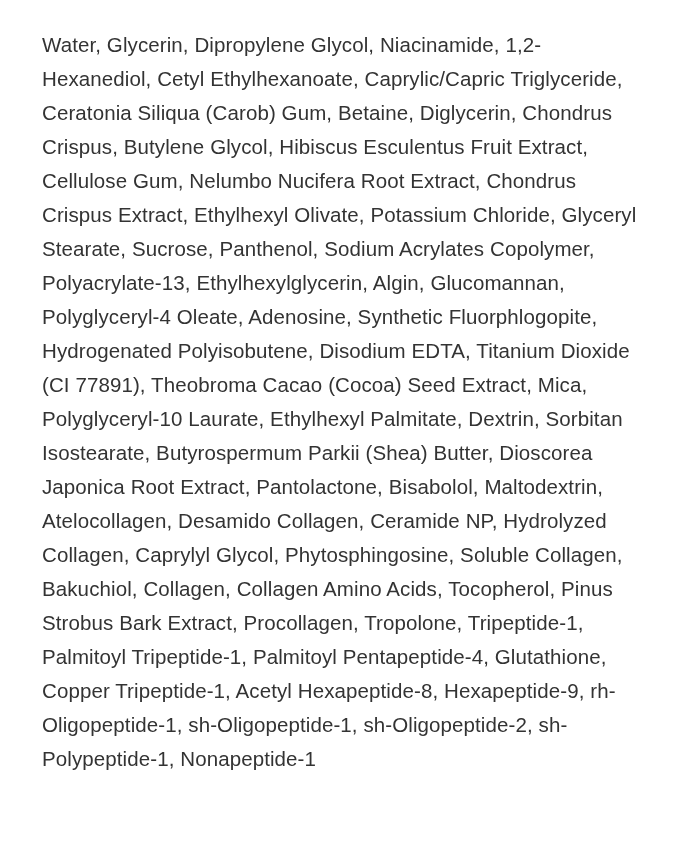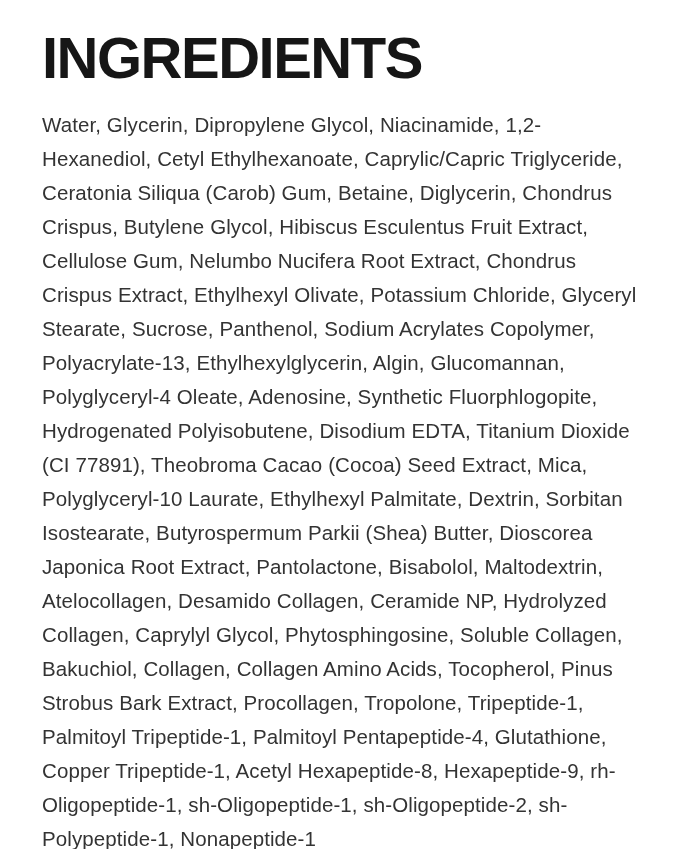--- a/index.html
+++ b/index.html
@@ -37,15 +37,14 @@
     font-size: 20.5px;
     line-height: 34px;
     letter-spacing: 0.1px;
     color: #333333;
   }
 </style>
 </head>
 <body>
 
 <main class="page">
-  <h1 class="section-title">INGREDIENTS</h1>
   <p class="ingredients-text">Water, Glycerin, Dipropylene Glycol, Niacinamide, 1,2-Hexanediol, Cetyl Ethylhexanoate, Caprylic/Capric Triglyceride, Ceratonia Siliqua (Carob) Gum, Betaine, Diglycerin, Chondrus Crispus, Butylene Glycol, Hibiscus Esculentus Fruit Extract, Cellulose Gum, Nelumbo Nucifera Root Extract, Chondrus Crispus Extract, Ethylhexyl Olivate, Potassium Chloride, Glyceryl Stearate, Sucrose, Panthenol, Sodium Acrylates Copolymer, Polyacrylate-13, Ethylhexylglycerin, Algin, Glucomannan, Polyglyceryl-4 Oleate, Adenosine, Synthetic Fluorphlogopite, Hydrogenated Polyisobutene, Disodium EDTA, Titanium Dioxide (CI 77891), Theobroma Cacao (Cocoa) Seed Extract, Mica, Polyglyceryl-10 Laurate, Ethylhexyl Palmitate, Dextrin, Sorbitan Isostearate, Butyrospermum Parkii (Shea) Butter, Dioscorea Japonica Root Extract, Pantolactone, Bisabolol, Maltodextrin, Atelocollagen, Desamido Collagen, Ceramide NP, Hydrolyzed Collagen, Caprylyl Glycol, Phytosphingosine, Soluble Collagen, Bakuchiol, Collagen, Collagen Amino Acids, Tocopherol, Pinus Strobus Bark Extract, Procollagen, Tropolone, Tripeptide-1, Palmitoyl Tripeptide-1, Palmitoyl Pentapeptide-4, Glutathione, Copper Tripeptide-1, Acetyl Hexapeptide-8, Hexapeptide-9, rh-Oligopeptide-1, sh-Oligopeptide-1, sh-Oligopeptide-2, sh-Polypeptide-1, Nonapeptide-1</p>
 </main>
 
 </body></html>

